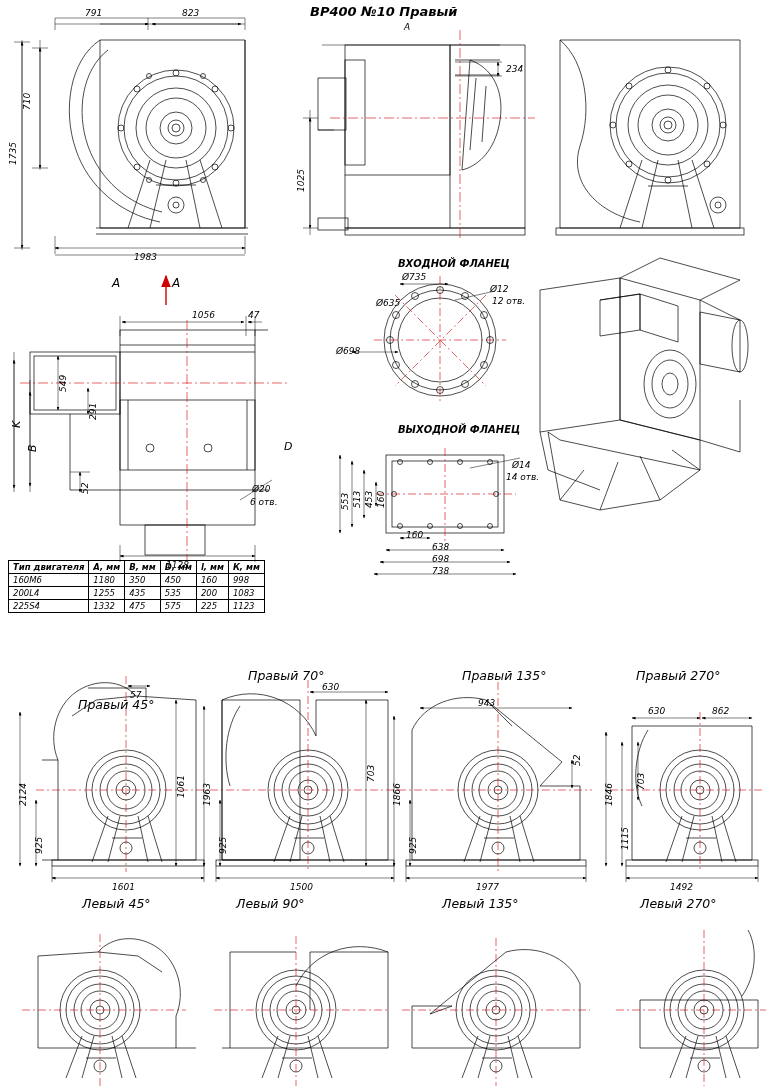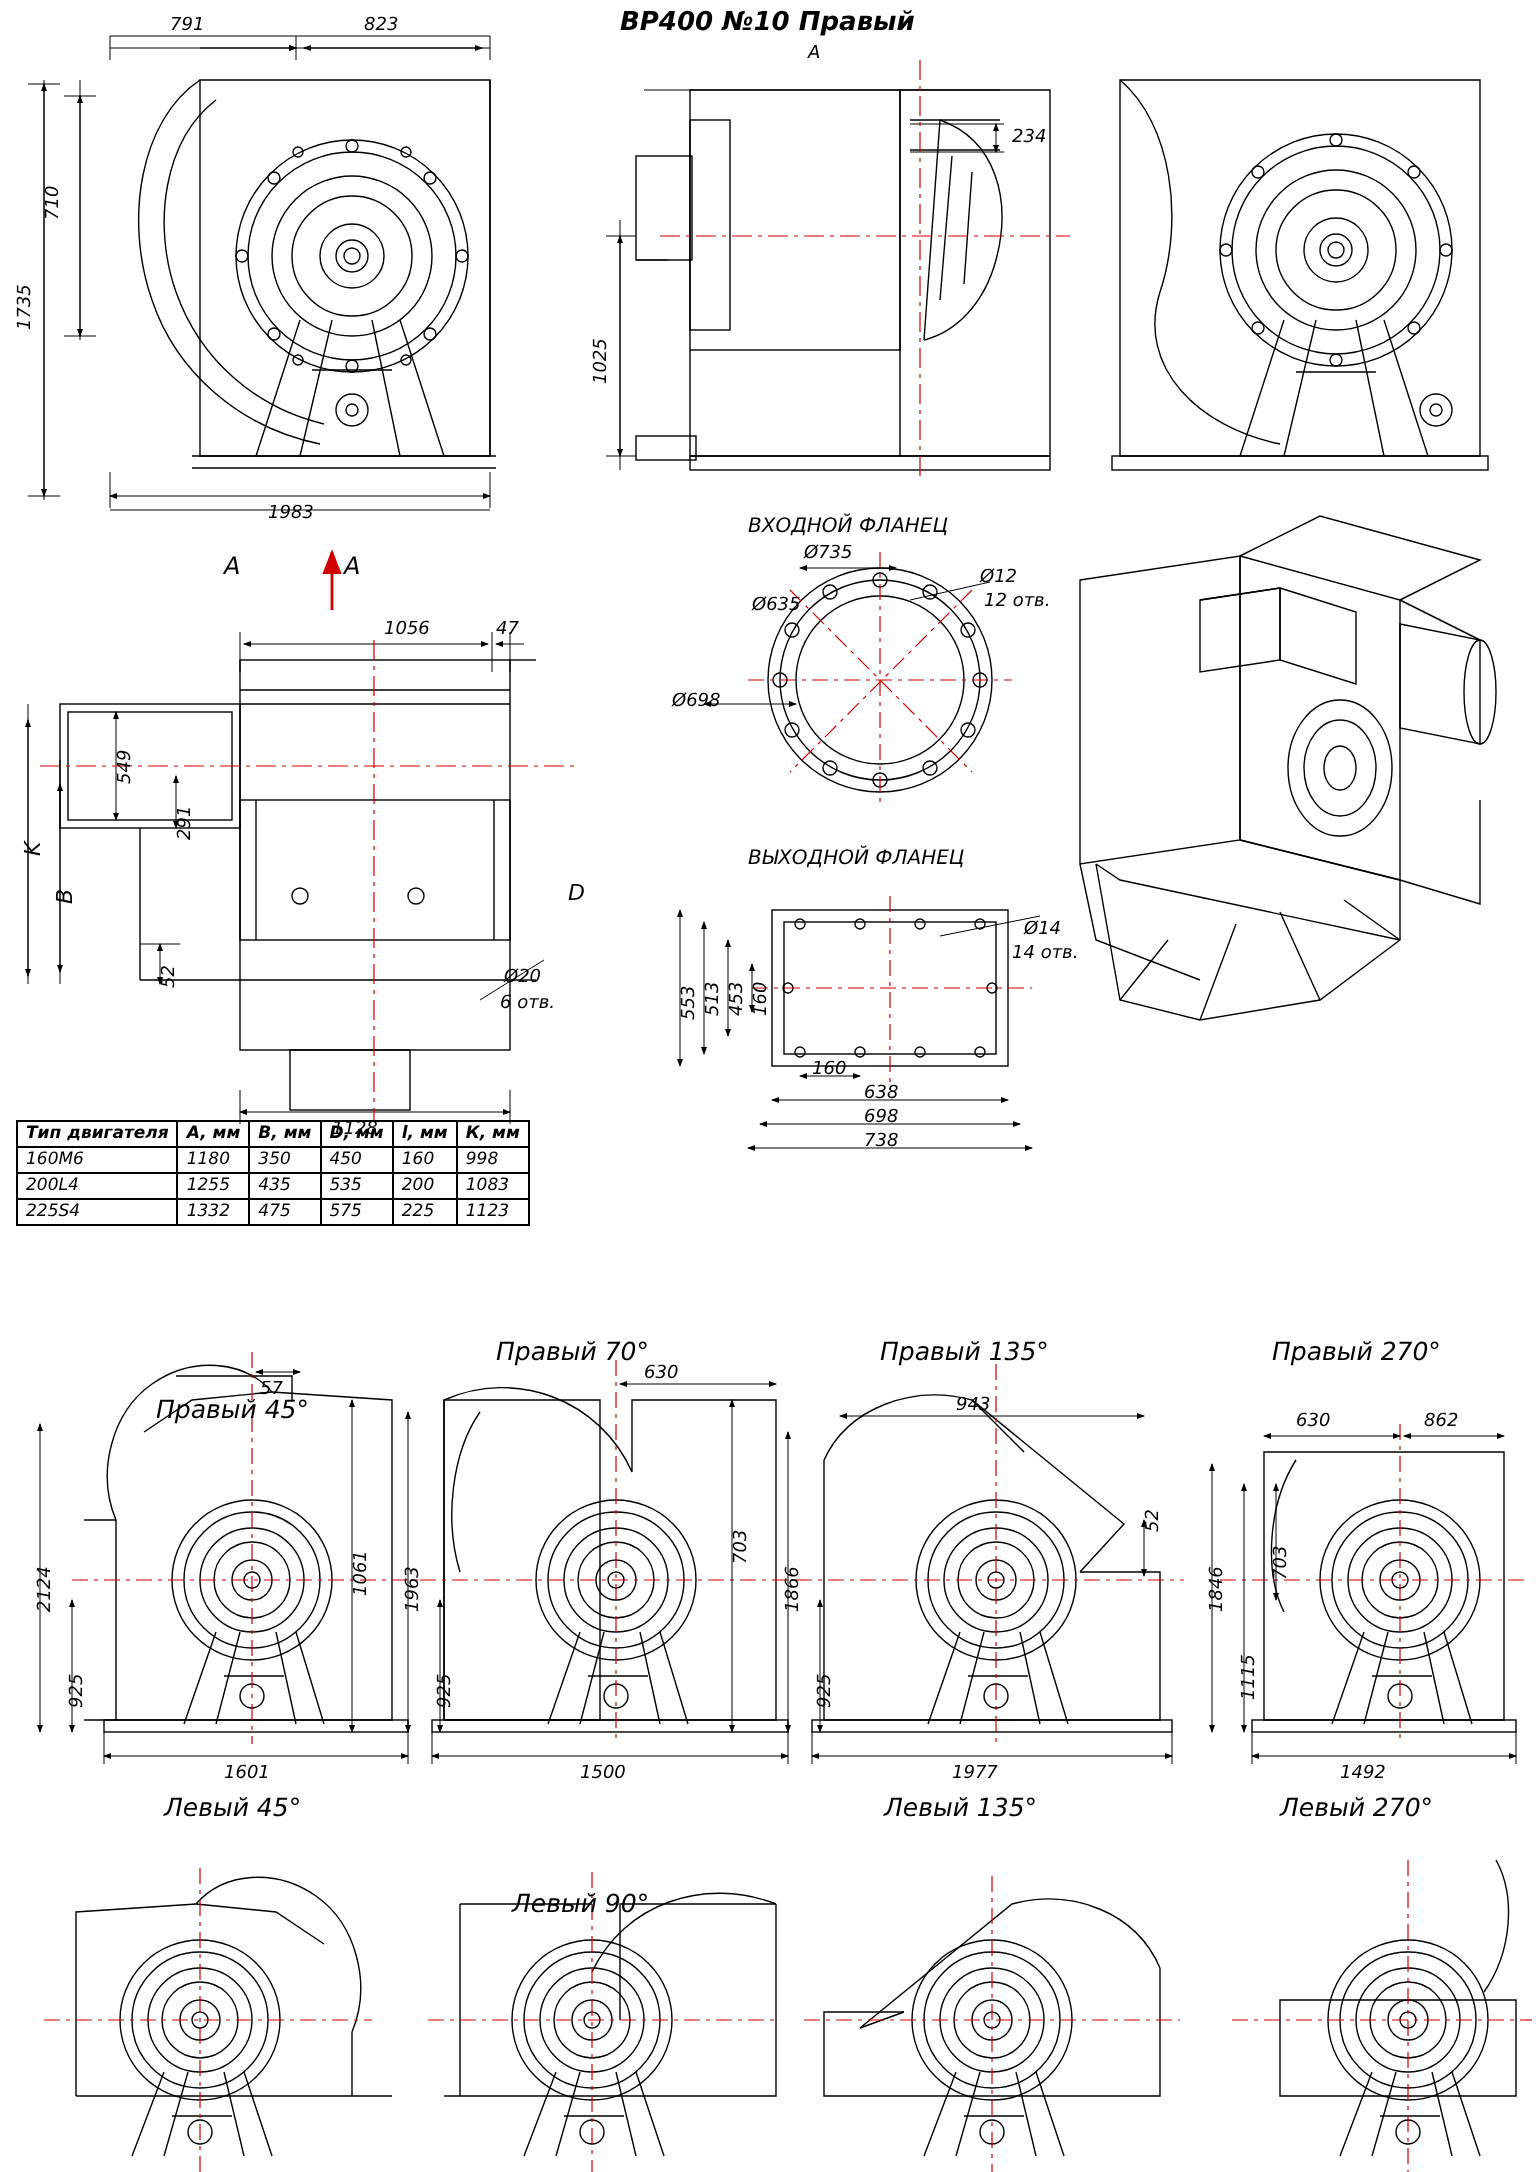--- a/index.html
+++ b/index.html
@@ -1,21 +1,21 @@
 <!DOCTYPE html>
 <html><head>
 <meta charset="utf-8">
 <style>
   html,body{margin:0;padding:0;background:#ffffff;}
   body{width:768px;height:1086px;position:relative;font-family:"DejaVu Sans",sans-serif;color:#000;overflow:hidden;}
   .sheet{position:absolute;left:0;top:0;width:768px;height:1086px;}
   .lbl{position:absolute;font-size:9px;color:#000;white-space:nowrap;}
   .lbl.it{font-style:italic;}
   .ttl{position:absolute;font-style:italic;font-weight:bold;font-size:13px;white-space:nowrap;}
-  .sub{position:absolute;font-style:italic;font-size:10px;font-weight:normal;white-space:nowrap;}
+  .sub{position:absolute;font-style:italic;font-size:10px;font-weight:bold;white-space:nowrap;margin-left:24px;}
   .vt{transform:rotate(-90deg);transform-origin:0 0;}
   svg{position:absolute;left:0;top:0;}
   .tbl{position:absolute;left:8px;top:560px;border-collapse:collapse;font-size:8.5px;font-style:italic;}
   .tbl td,.tbl th{border:1px solid #000;padding:1px 4px;font-weight:normal;}
   .tbl th{font-weight:bold;font-size:8.5px;}
   .cap{position:absolute;font-style:italic;font-size:12.5px;white-space:nowrap;}
 </style>
 </head>
 <body>
 
@@ -562,21 +562,21 @@
       <td>475</td>
       <td>575</td>
       <td>225</td>
       <td>1123</td>
     </tr>
   </tbody>
 </table>
 
 <div class="cap" style="left:78px;top:668px;margin-top:29px;">Правый 45°</div>
 <div class="cap" style="left:248px;top:668px;">Правый 70°</div>
-<div class="cap" style="left:440px;top:668px;">Правый 135°</div>
+<div class="cap" style="left:462px;top:668px;">Правый 135°</div>
 <div class="cap" style="left:636px;top:668px;">Правый 270°</div>
 
 <div class="lbl it" style="left:130px;top:690px;">57</div>
 <div class="lbl it vt" style="left:18px;top:806px;">2124</div>
 <div class="lbl it vt" style="left:176px;top:798px;">1061</div>
 <div class="lbl it vt" style="left:34px;top:854px;">925</div>
 <div class="lbl it" style="left:112px;top:882px;">1601</div>
 
 <div class="lbl it" style="left:322px;top:682px;">630</div>
 <div class="lbl it vt" style="left:202px;top:806px;">1963</div>
@@ -591,17 +591,17 @@
 <div class="lbl it" style="left:476px;top:882px;">1977</div>
 
 <div class="lbl it" style="left:648px;top:706px;">630</div>
 <div class="lbl it" style="left:712px;top:706px;">862</div>
 <div class="lbl it vt" style="left:604px;top:806px;">1846</div>
 <div class="lbl it vt" style="left:636px;top:790px;">703</div>
 <div class="lbl it vt" style="left:620px;top:850px;">1115</div>
 <div class="lbl it" style="left:670px;top:882px;">1492</div>
 
 <div class="cap" style="left:82px;top:896px;">Левый 45°</div>
-<div class="cap" style="left:256px;top:896px;margin-top:48px;">Левый 90°</div>
+<div class="cap" style="left:236px;top:896px;">Левый 90°</div>
 <div class="cap" style="left:442px;top:896px;">Левый 135°</div>
 <div class="cap" style="left:640px;top:896px;">Левый 270°</div>
 
 </div>
 
 </body></html>

